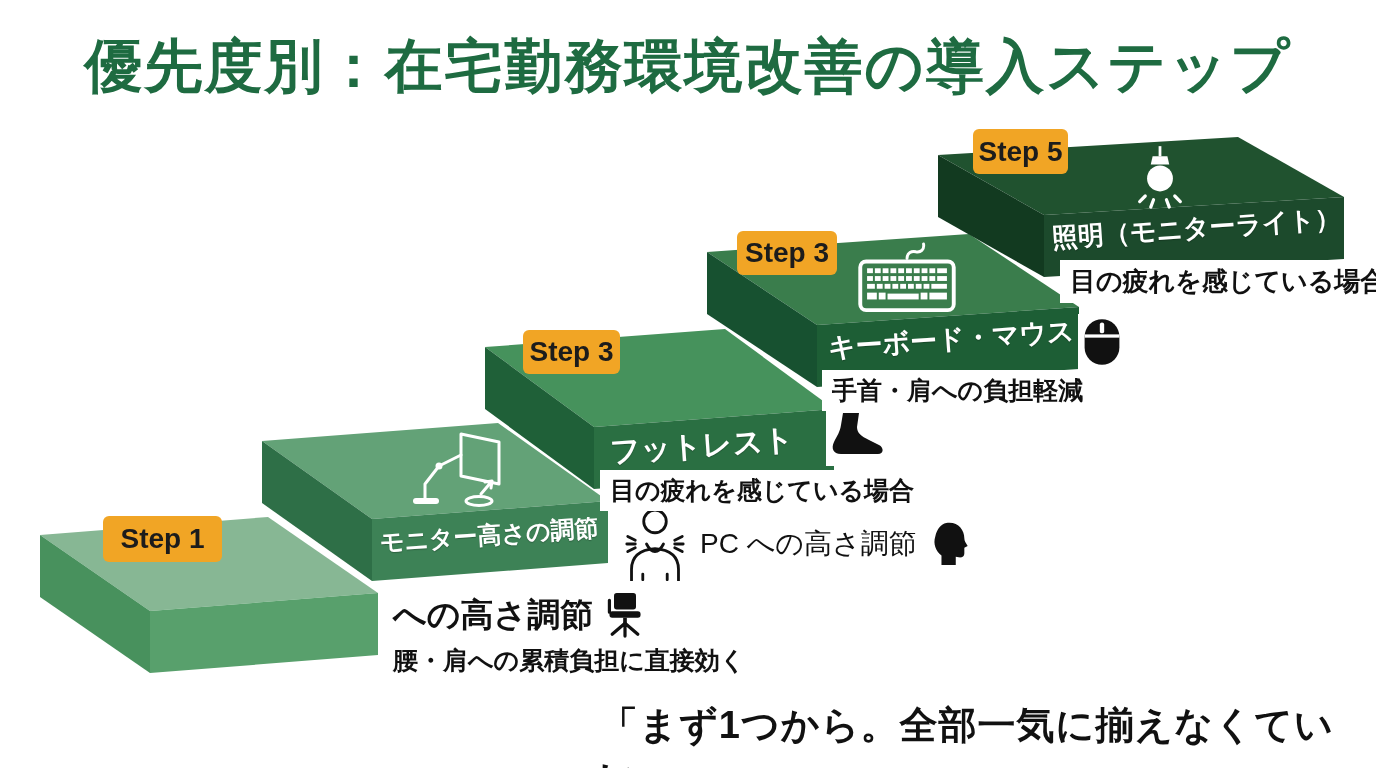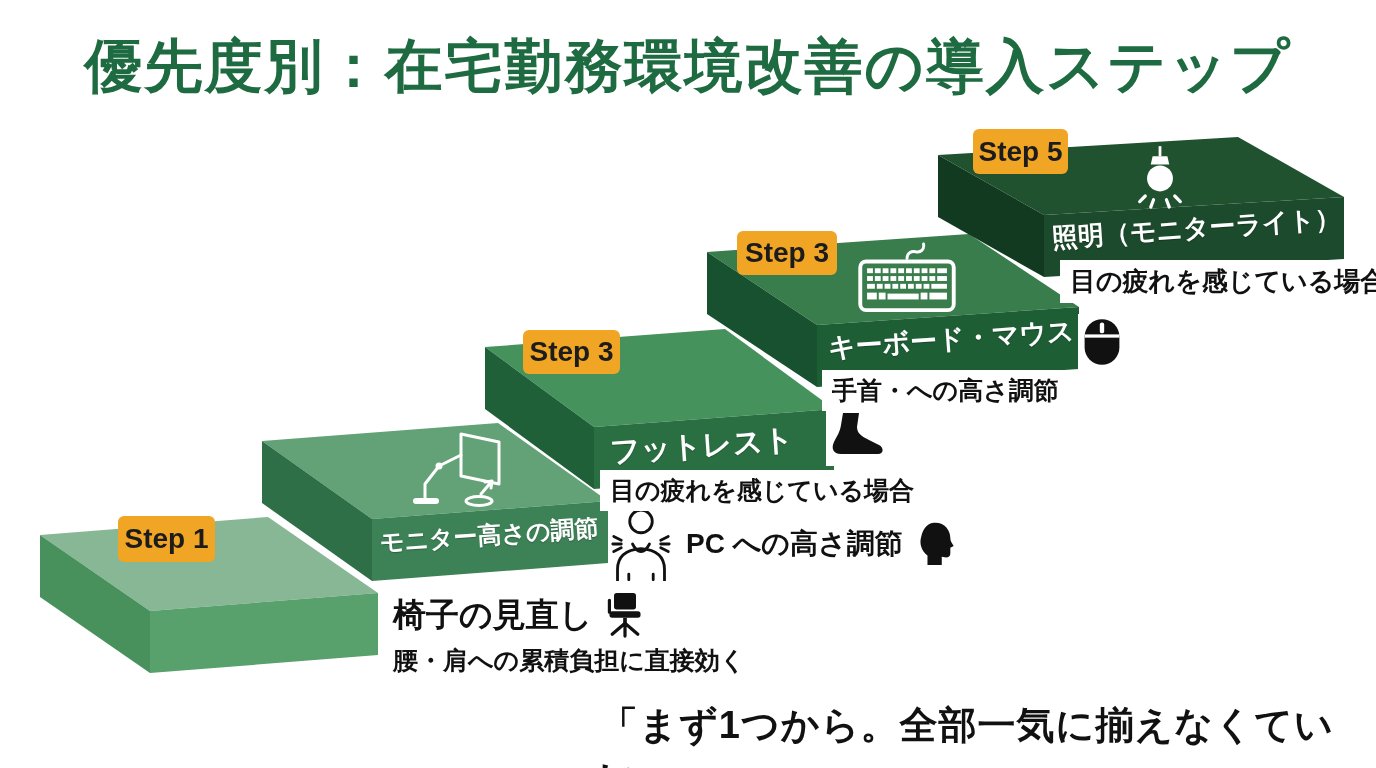--- a/index.html
+++ b/index.html
@@ -21,21 +21,21 @@
     position:absolute;z-index:2;color:var(--face-label);font-weight:800;
     white-space:nowrap;transform:rotate(-4deg);transform-origin:left center;
     text-shadow:0 1px 1px rgba(0,0,0,.25);
   }
   .chip{
     position:absolute;z-index:3;background:#fff;white-space:nowrap;
   }
   .chip.pad{padding:4px 10px;}
   .big-label{font-size:33px;font-weight:900;display:flex;align-items:center;gap:10px;}
   .subtext{font-size:25px;font-weight:700;}
-  .midrow{display:flex;align-items:center;gap:14px;font-size:28px;font-weight:700;padding:4px 2px;}
+  .midrow{display:flex;align-items:center;gap:14px;font-size:28px;font-weight:400;padding:4px 16px;}
   .quote{
     position:absolute;z-index:3;left:600px;top:700px;
     font-size:38px;font-weight:900;letter-spacing:1px;color:#111;
   }
   .icon{display:inline-block;line-height:0;}
 </style>
 </head>
 <body>
 
 <div class="stage">
@@ -58,21 +58,21 @@
 
     <polygon fill="var(--s4-top)" points="707,252 969,234 1079,307 817,325"></polygon>
     <polygon fill="var(--s4-left)" points="707,252 817,325 817,387 707,314"></polygon>
     <polygon fill="var(--s4-front)" points="817,325 1079,307 1079,369 817,387"></polygon>
 
     <polygon fill="var(--s5-top)" points="938,155 1238,137 1344,197 1044,215"></polygon>
     <polygon fill="var(--s5-left)" points="938,155 1044,215 1044,277 938,217"></polygon>
     <polygon fill="var(--s5-front)" points="1044,215 1344,197 1344,259 1044,277"></polygon>
   </svg>
 
-  <div class="badge" style="left:118px;top:516px;width:97px;height:46px">
+  <div class="badge" style="left:103px;top:516px;width:119px;height:46px">
       <span>Step 1</span>
     </div>
   <div class="badge" style="left:523px;top:330px;width:97px;height:44px">
       <span>Step 3</span>
     </div>
   <div class="badge" style="left:737px;top:231px;width:100px;height:44px">
       <span>Step 3</span>
     </div>
   <div class="badge" style="left:973px;top:129px;width:95px;height:45px">
       <span>Step 5</span>
@@ -144,21 +144,21 @@
         <path d="M10 54 l-6 6"></path>
           <path d="M19 58 l-3 8"></path>
           <path d="M33 58 l3 8"></path>
           <path d="M42 54 l6 6"></path>
       </g>
     </svg>
   </span>
 
   <div class="chip pad" style="left:383px;top:586px">
     <div class="big-label">
-      <span>椅子の見直し</span>
+      <span>への高さ調節</span>
       <span class="icon">
         <svg width="44" height="50" viewBox="0 0 48 52" fill="#111">
           <path d="M15 2h18q3 0 3 3v12q0 3-3 3H15q-3 0-3-3V5q0-3 3-3z"></path>
           <path d="M10 22h28q3 0 3 3.5T38 29H10q-3 0-3-3.5T10 22z"></path>
           <rect x="22" y="29" width="4" height="7"></rect>
           <path d="M24 35 L10 47 M24 35 L38 47 M24 35 V49 M7 10 v13" stroke="#111" stroke-width="3.5" fill="none" stroke-linecap="round"></path>
         </svg>
       </span>
     </div>
     <div class="subtext" style="margin-top:4px">腰・肩への累積負担に直接効く</div>
@@ -190,19 +190,19 @@
   </span>
   <div class="chip pad subtext" style="left:600px;top:470px">目の疲れを感じている場合</div>
 
   <span class="chip icon" style="left:1078px;top:314px;padding:3px">
     <svg width="42" height="50" viewBox="0 0 36 46" fill="#111">
       <rect x="2" y="2" width="32" height="42" rx="16"></rect>
       <rect x="16" y="5" width="4" height="10" rx="2" fill="#fff"></rect>
       <rect x="2" y="16" width="32" height="3" fill="#fff"></rect>
     </svg>
   </span>
-  <div class="chip pad subtext" style="left:822px;top:370px">手首・への高さ調節</div>
+  <div class="chip pad subtext" style="left:822px;top:370px">手首・肩への負担軽減</div>
 
   <div class="chip pad subtext" style="left:1060px;top:260px;font-size:26px">目の疲れを感じている場合</div>
 
   <div class="quote">「まず1つから。全部一気に揃えなくていい」</div>
 
 </div>
 
 </body></html>

